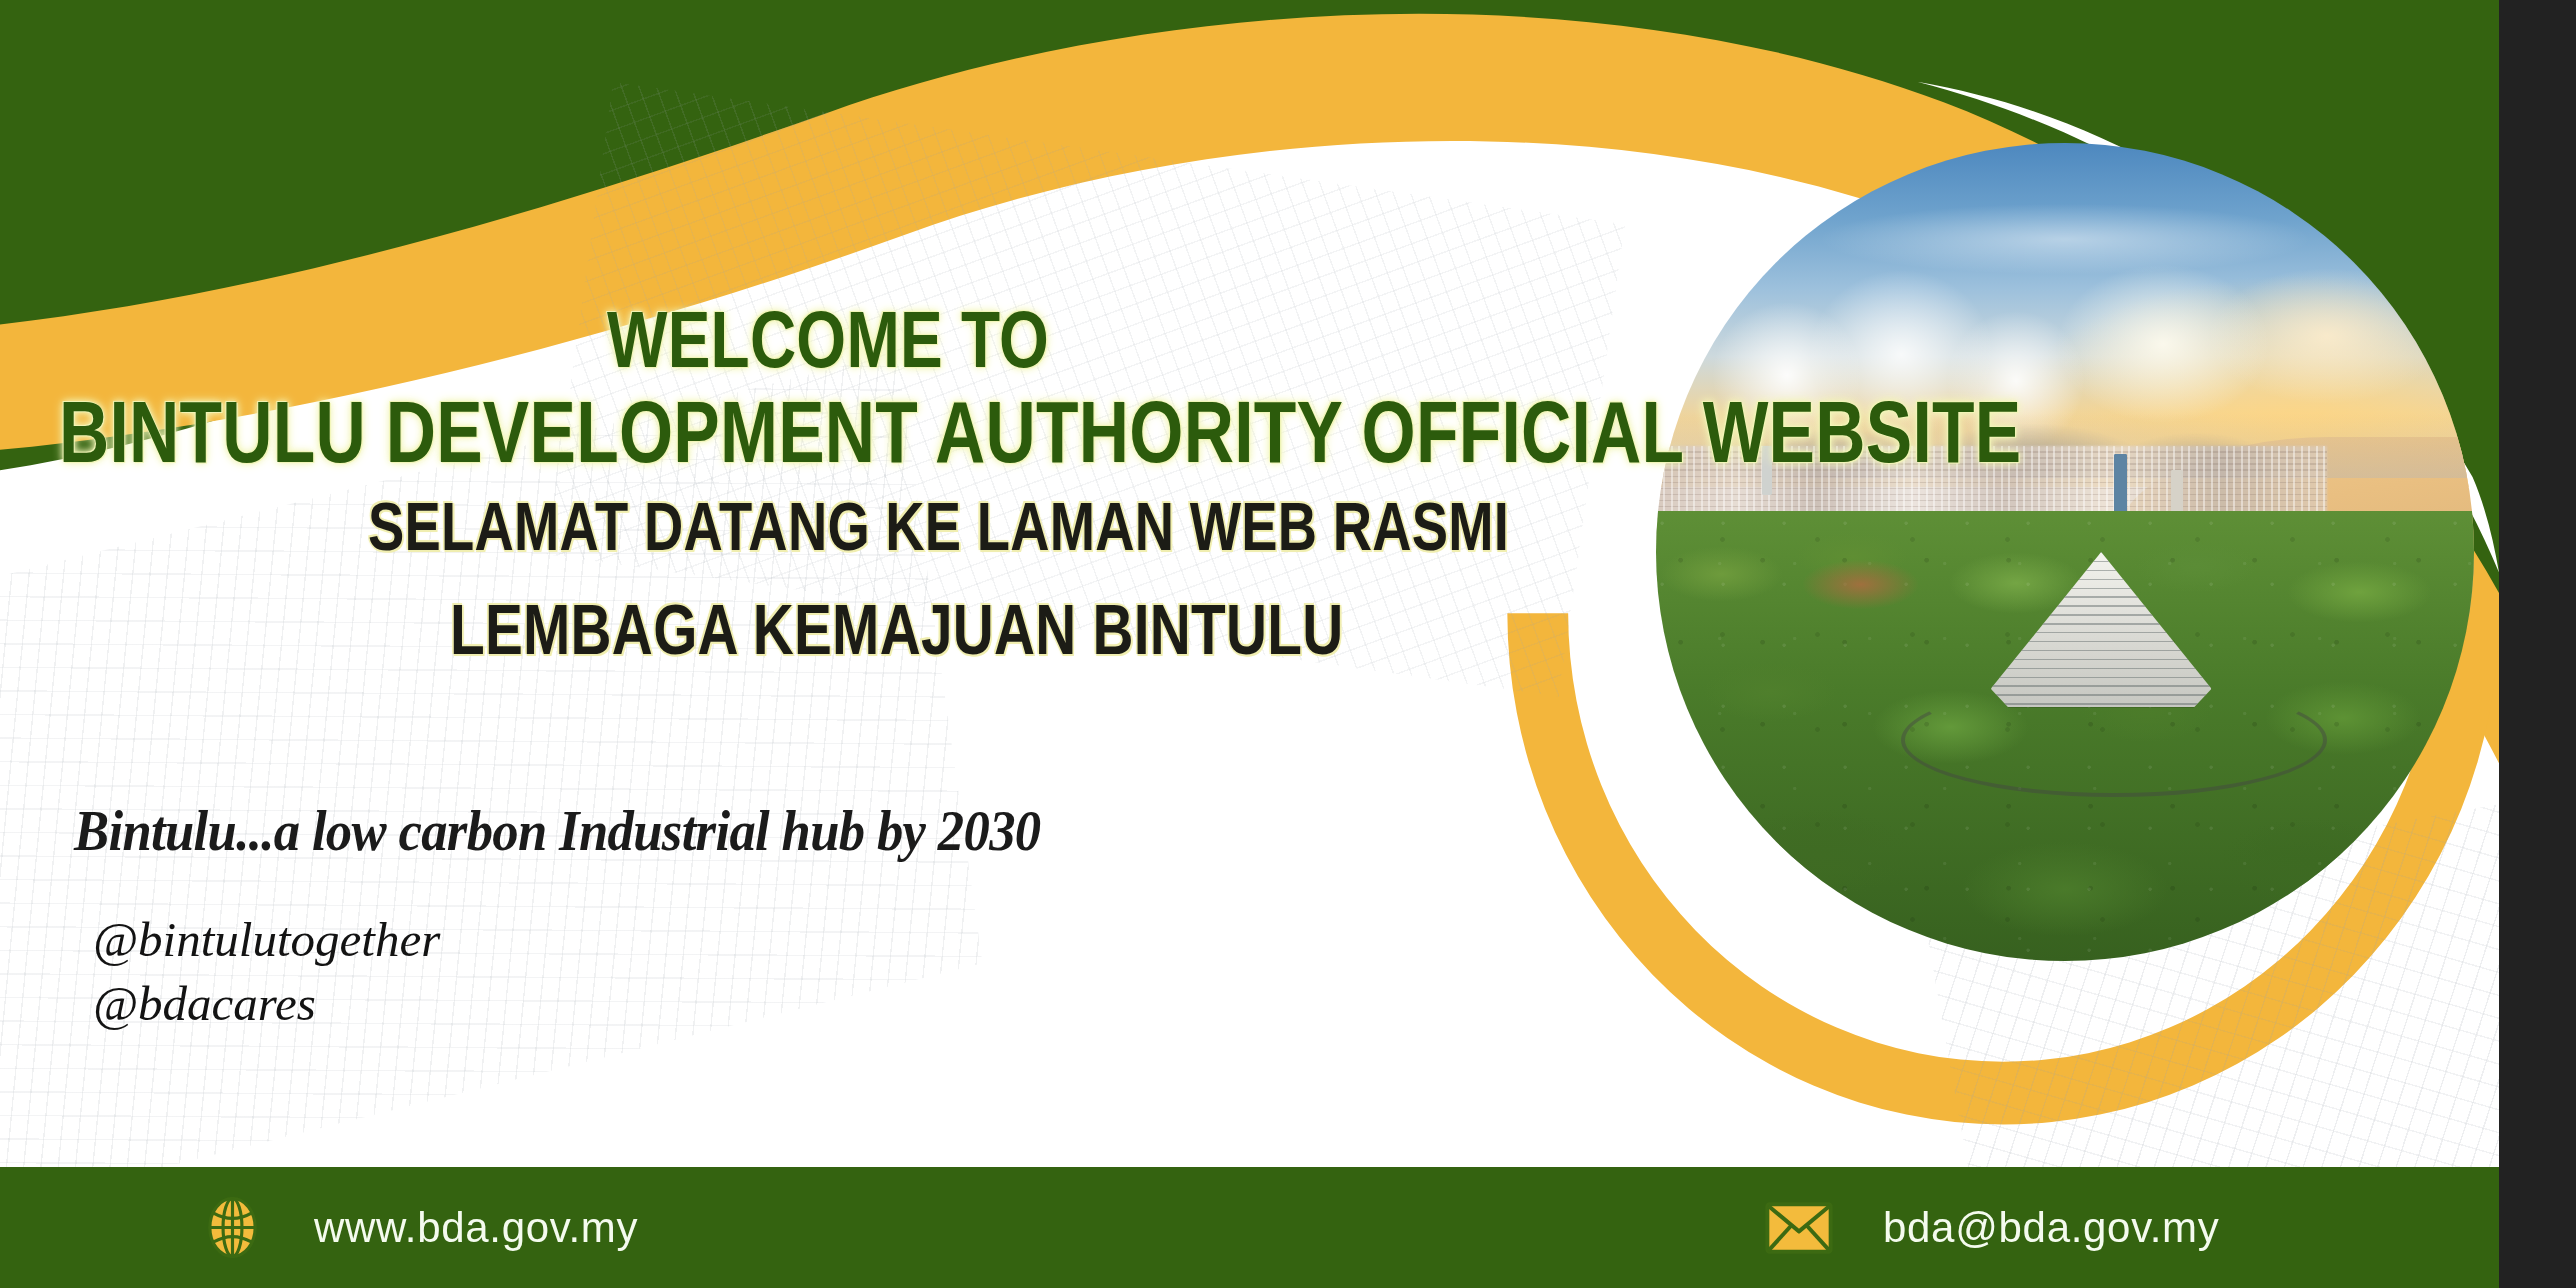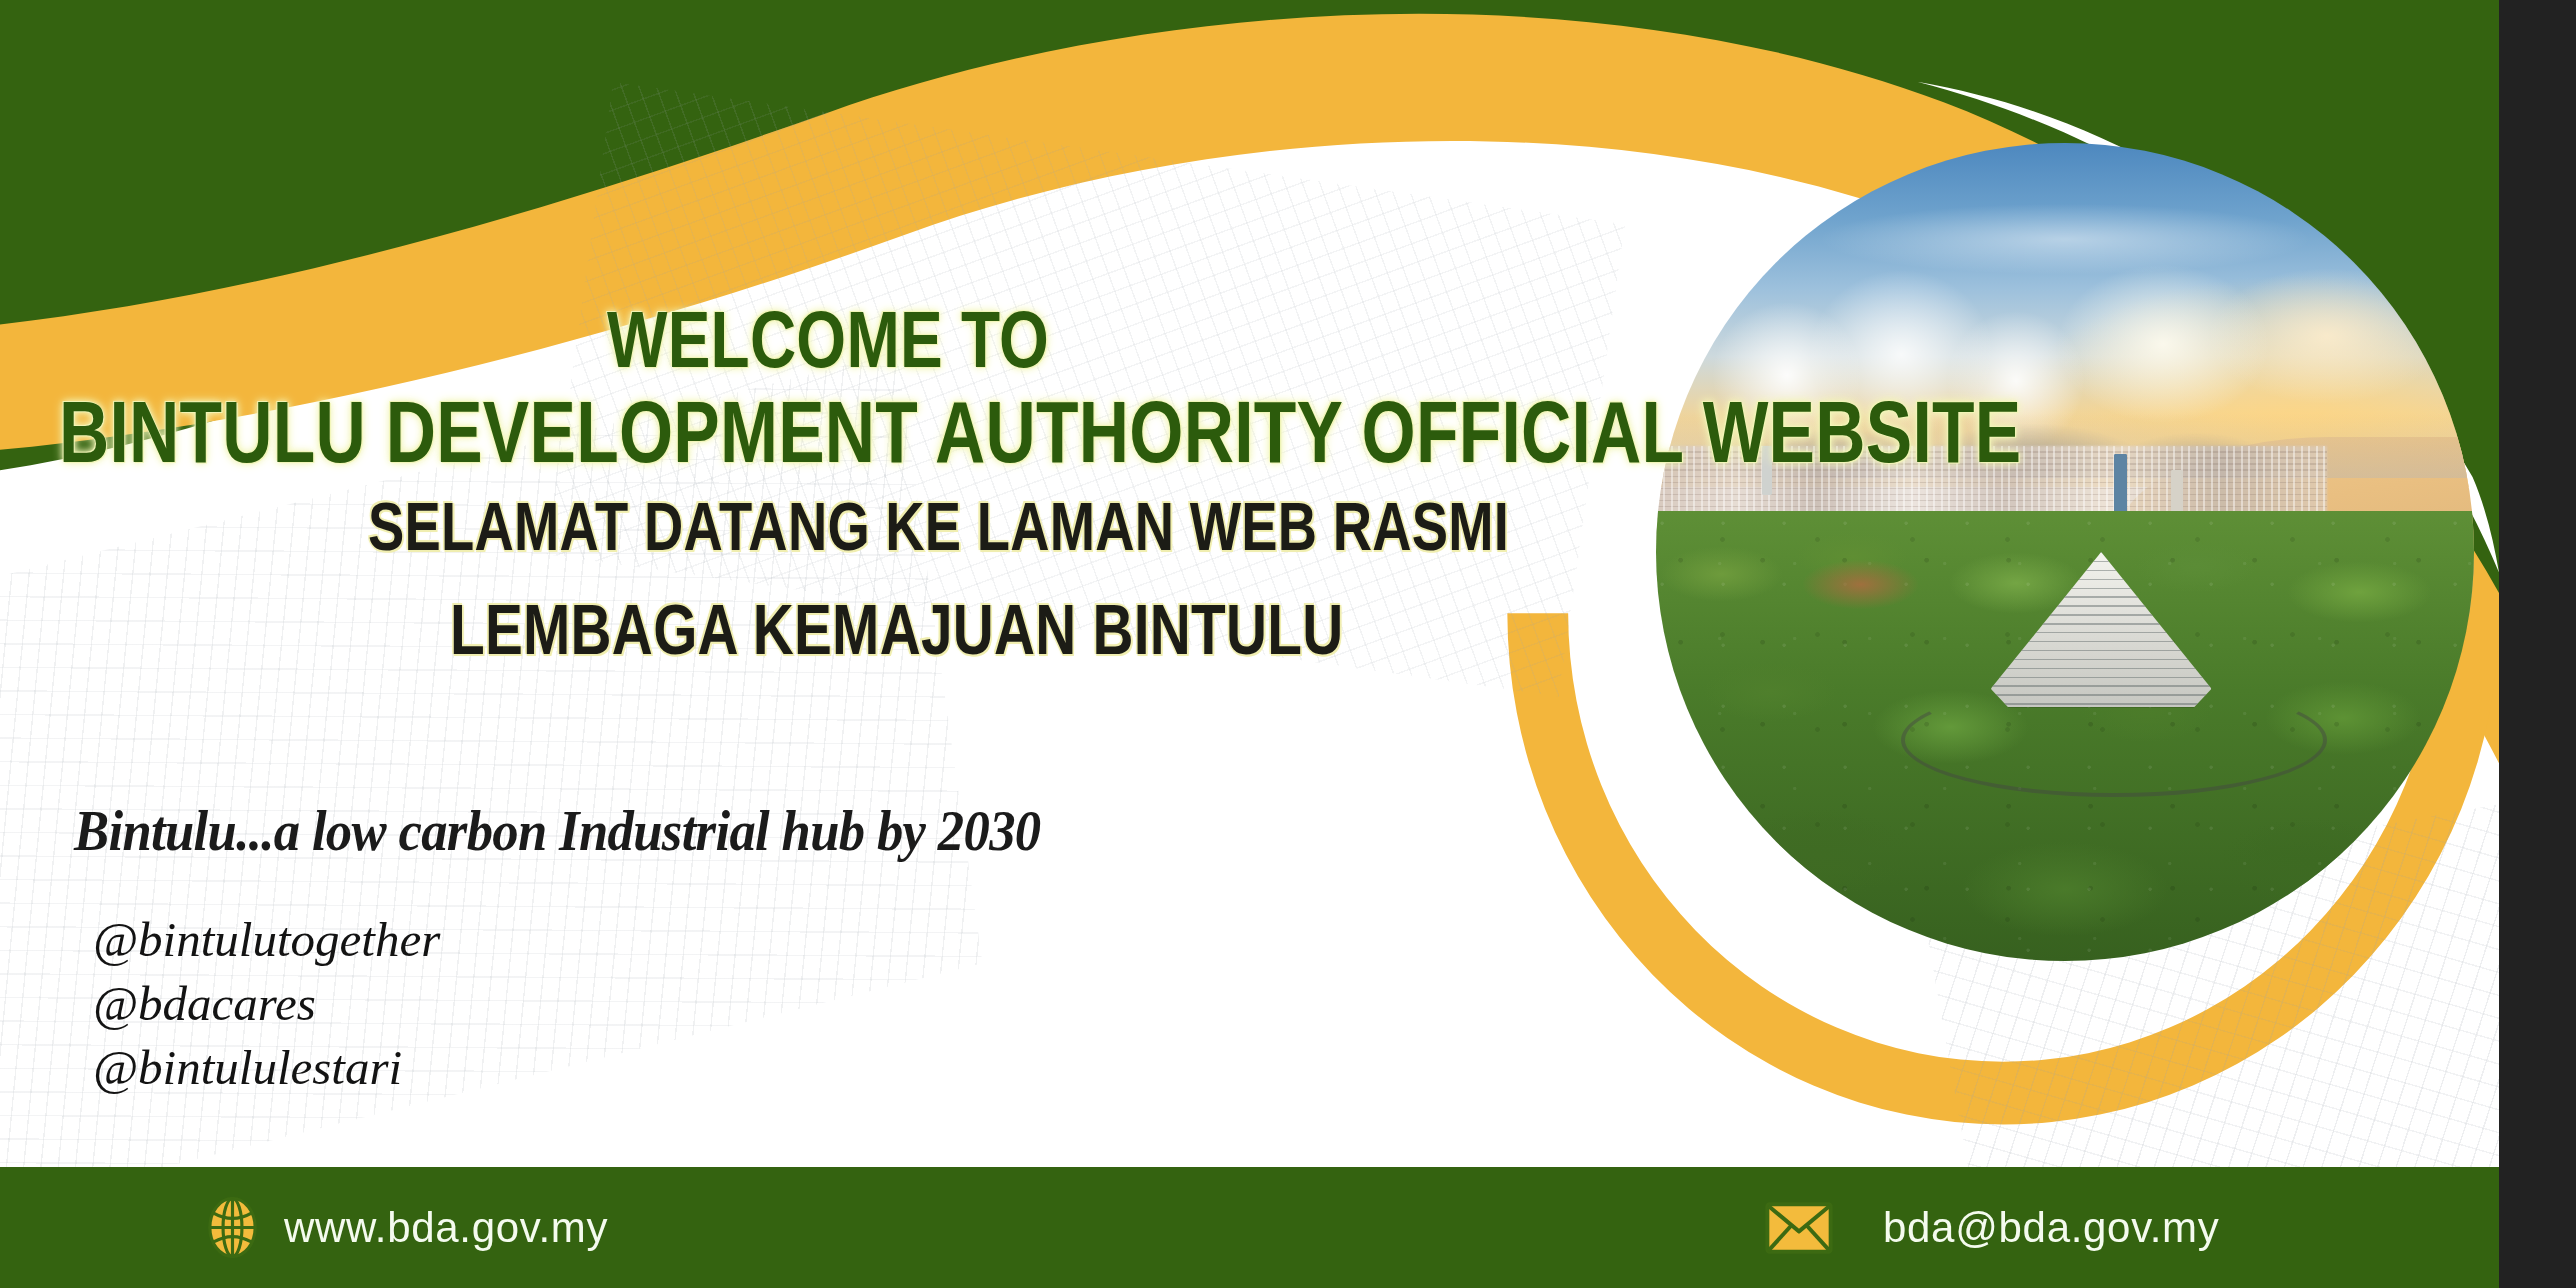--- a/index.html
+++ b/index.html
@@ -241,21 +241,21 @@
     display:flex; align-items:center;
     position:absolute;
   }
   #footer-web{ left:201px; }
   #footer-mail{ left:1765px; }
   .footer-text{
     color:#f4fbee;
     font-family:"Liberation Sans", sans-serif;
     font-size:42px;
     font-weight:normal;
-    margin-left:20px;
+    margin-left:50px;
     letter-spacing:0.7px;
     white-space:nowrap;
   }
   .fico{ width:63px; height:63px; display:block; flex:0 0 auto; }
   #footer-mail .fico{ width:68px; height:52px; }
   #footer-mail .footer-text{ margin-left:50px; }
 
   
   #glass-left{
     position:absolute;
@@ -372,21 +372,20 @@
 
     <div class="headline" id="malay-line1">SELAMAT DATANG KE LAMAN WEB RASMI</div>
 
     <div class="headline" id="malay-line2">LEMBAGA KEMAJUAN BINTULU</div>
 
     <div id="tagline">Bintulu...a low carbon Industrial hub by 2030</div>
 
     <div id="handles">
       <div>@bintulutogether</div>
       <div>@bdacares</div>
-      <div>@bintululestari</div>
     </div>
   </div>
 
   <div id="footer">
 
     <div class="footer-item" id="footer-web">
       <svg class="fico" viewBox="0 0 100 100">
         <ellipse cx="50" cy="50" rx="36" ry="46" fill="#f3bb3c"></ellipse>
         <g fill="none" stroke="#3c6a12" stroke-width="5">
           <ellipse cx="50" cy="50" rx="36" ry="46"></ellipse>

